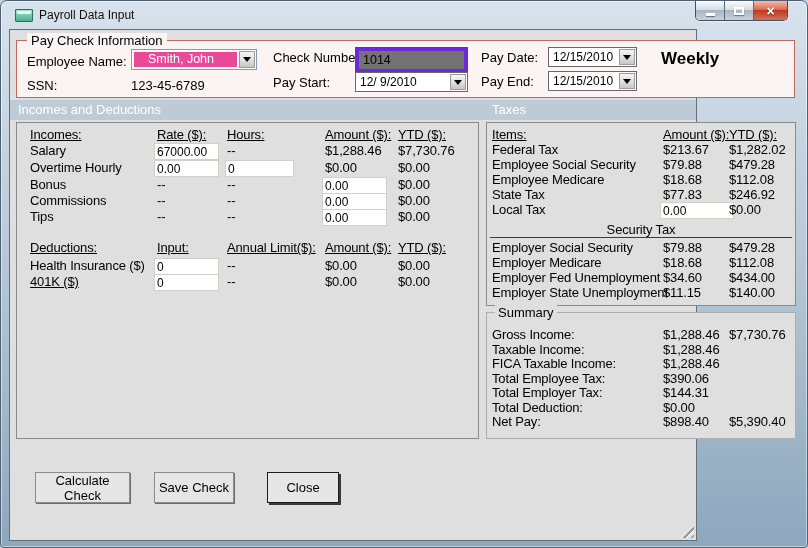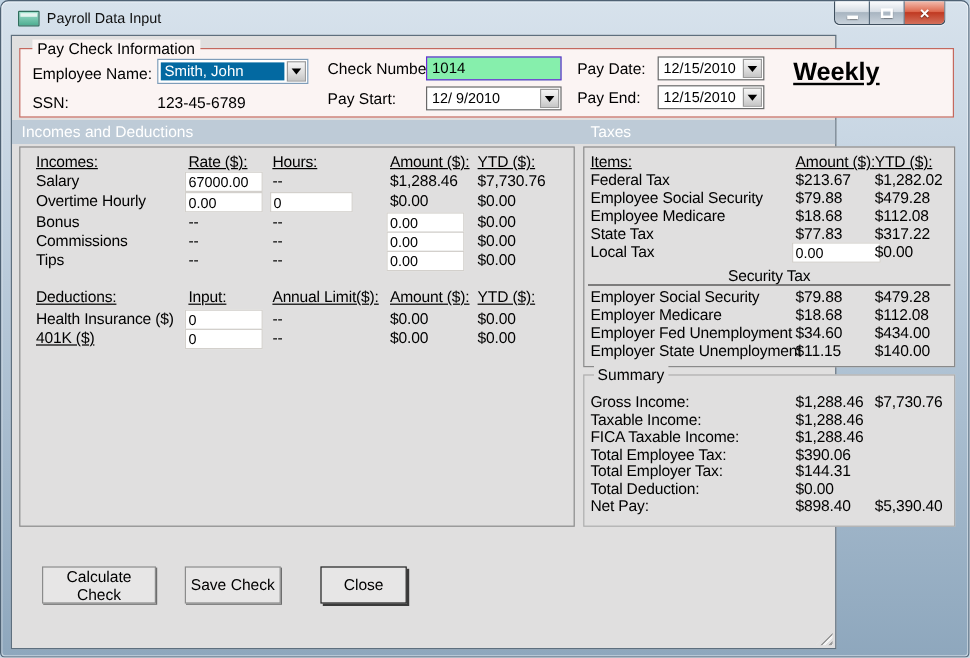--- a/index.html
+++ b/index.html
@@ -49,39 +49,39 @@
     background:#E0DFDF; border:1px solid #5E6F7E;
   }
   
   .paygroup {
     position:absolute; left:6px; top:10px; width:779px; height:58px;
     border:1px solid #C4685E; background:#FBF4F3;
   }
   .paygroup-label { position:absolute; left:10px; top:-8px; background:#FBF4F3; padding:0 4px; white-space:nowrap; }
   .plbl { position:absolute; white-space:nowrap; }
   .ptxt { position:absolute; white-space:nowrap; }
-  .freq { position:absolute; font-weight:bold; font-size:21px; white-space:nowrap;text-decoration:underline; }
+  .freq { position:absolute; font-weight:bold; font-size:17px; white-space:nowrap; }
   
   .combo { position:absolute; border:1px solid #7F9DB9; background:#FFF; }
   .combo-sel {
     position:absolute; left:2px; top:2px; right:19px; bottom:2px;
-    background:#0369a1; color:#FFF; padding-left:3px;
+    background:#ec4899; color:#FFF; padding-left:14px;
     font-size:12.5px; line-height:15px; white-space:nowrap; overflow:hidden;
   }
   .dcombo { position:absolute; border:1px solid #686868; background:#FFF; }
   .dval { position:absolute; left:4px; top:2px; font-size:12px; white-space:nowrap; }
   .combo-arrow {
     position:absolute; top:1px; right:1px; bottom:1px; width:16px;
     background:linear-gradient(180deg,#F5F5F5,#DCDCDC 60%,#C6C6C6);
     border:1px solid #9B9B9B;
     display:flex; align-items:center; justify-content:center;
   }
   .arrow-tri { width:0; height:0; border-left:4px solid transparent; border-right:4px solid transparent; border-top:5px solid #000; }
   .checkbox-field {
-    position:absolute; border:1px solid #6d28d9; background:#86efac;
+    position:absolute; border:4px solid #6d28d9; background:#737373;
     font-size:12.5px; padding:2px 0 16px 4px; white-space:nowrap;
   }
   
   .band { position:absolute; left:0; top:70px; width:100%; height:20px; background:#BECBD7; color:#FFF; line-height:20px; }
   .band span { position:absolute; white-space:nowrap; }
   
   .panel { position:absolute; border:1px solid #8A8A8A; background:#E0DFDF; }
   #incomes-panel { left:6px; top:92px; width:463px; height:317px; }
   #taxes-panel   { left:476px; top:92px; width:310px; height:184px; }
   #summary-group { left:476px; top:282px; width:310px; height:127px; border:1px solid #ADADAD; }
@@ -270,21 +270,21 @@
         <span class="cell t3">$479.28</span>
       </div>
       <div class="row" style="top:49px">
         <span class="cell t1">Employee Medicare</span>
         <span class="cell t2">$18.68</span>
         <span class="cell t3">$112.08</span>
       </div>
       <div class="row" style="top:64px">
         <span class="cell t1">State Tax</span>
         <span class="cell t2">$77.83</span>
-        <span class="cell t3">$317.22</span>
+        <span class="cell t3">$246.92</span>
       </div>
       <div class="row" style="top:79px;height:17px">
         <span class="cell t1">Local Tax</span>
         <input class="tb" style="left: 173px; width: 74px;" value="0.00">
         <span class="cell t3">$0.00</span>
       </div>
       <div class="row emp-sep-text" style="top:99px">Security Tax</div>
       <div class="emp-line"></div>
       <div class="row" style="top:117px">
         <span class="cell t1">Employer Social Security</span>

